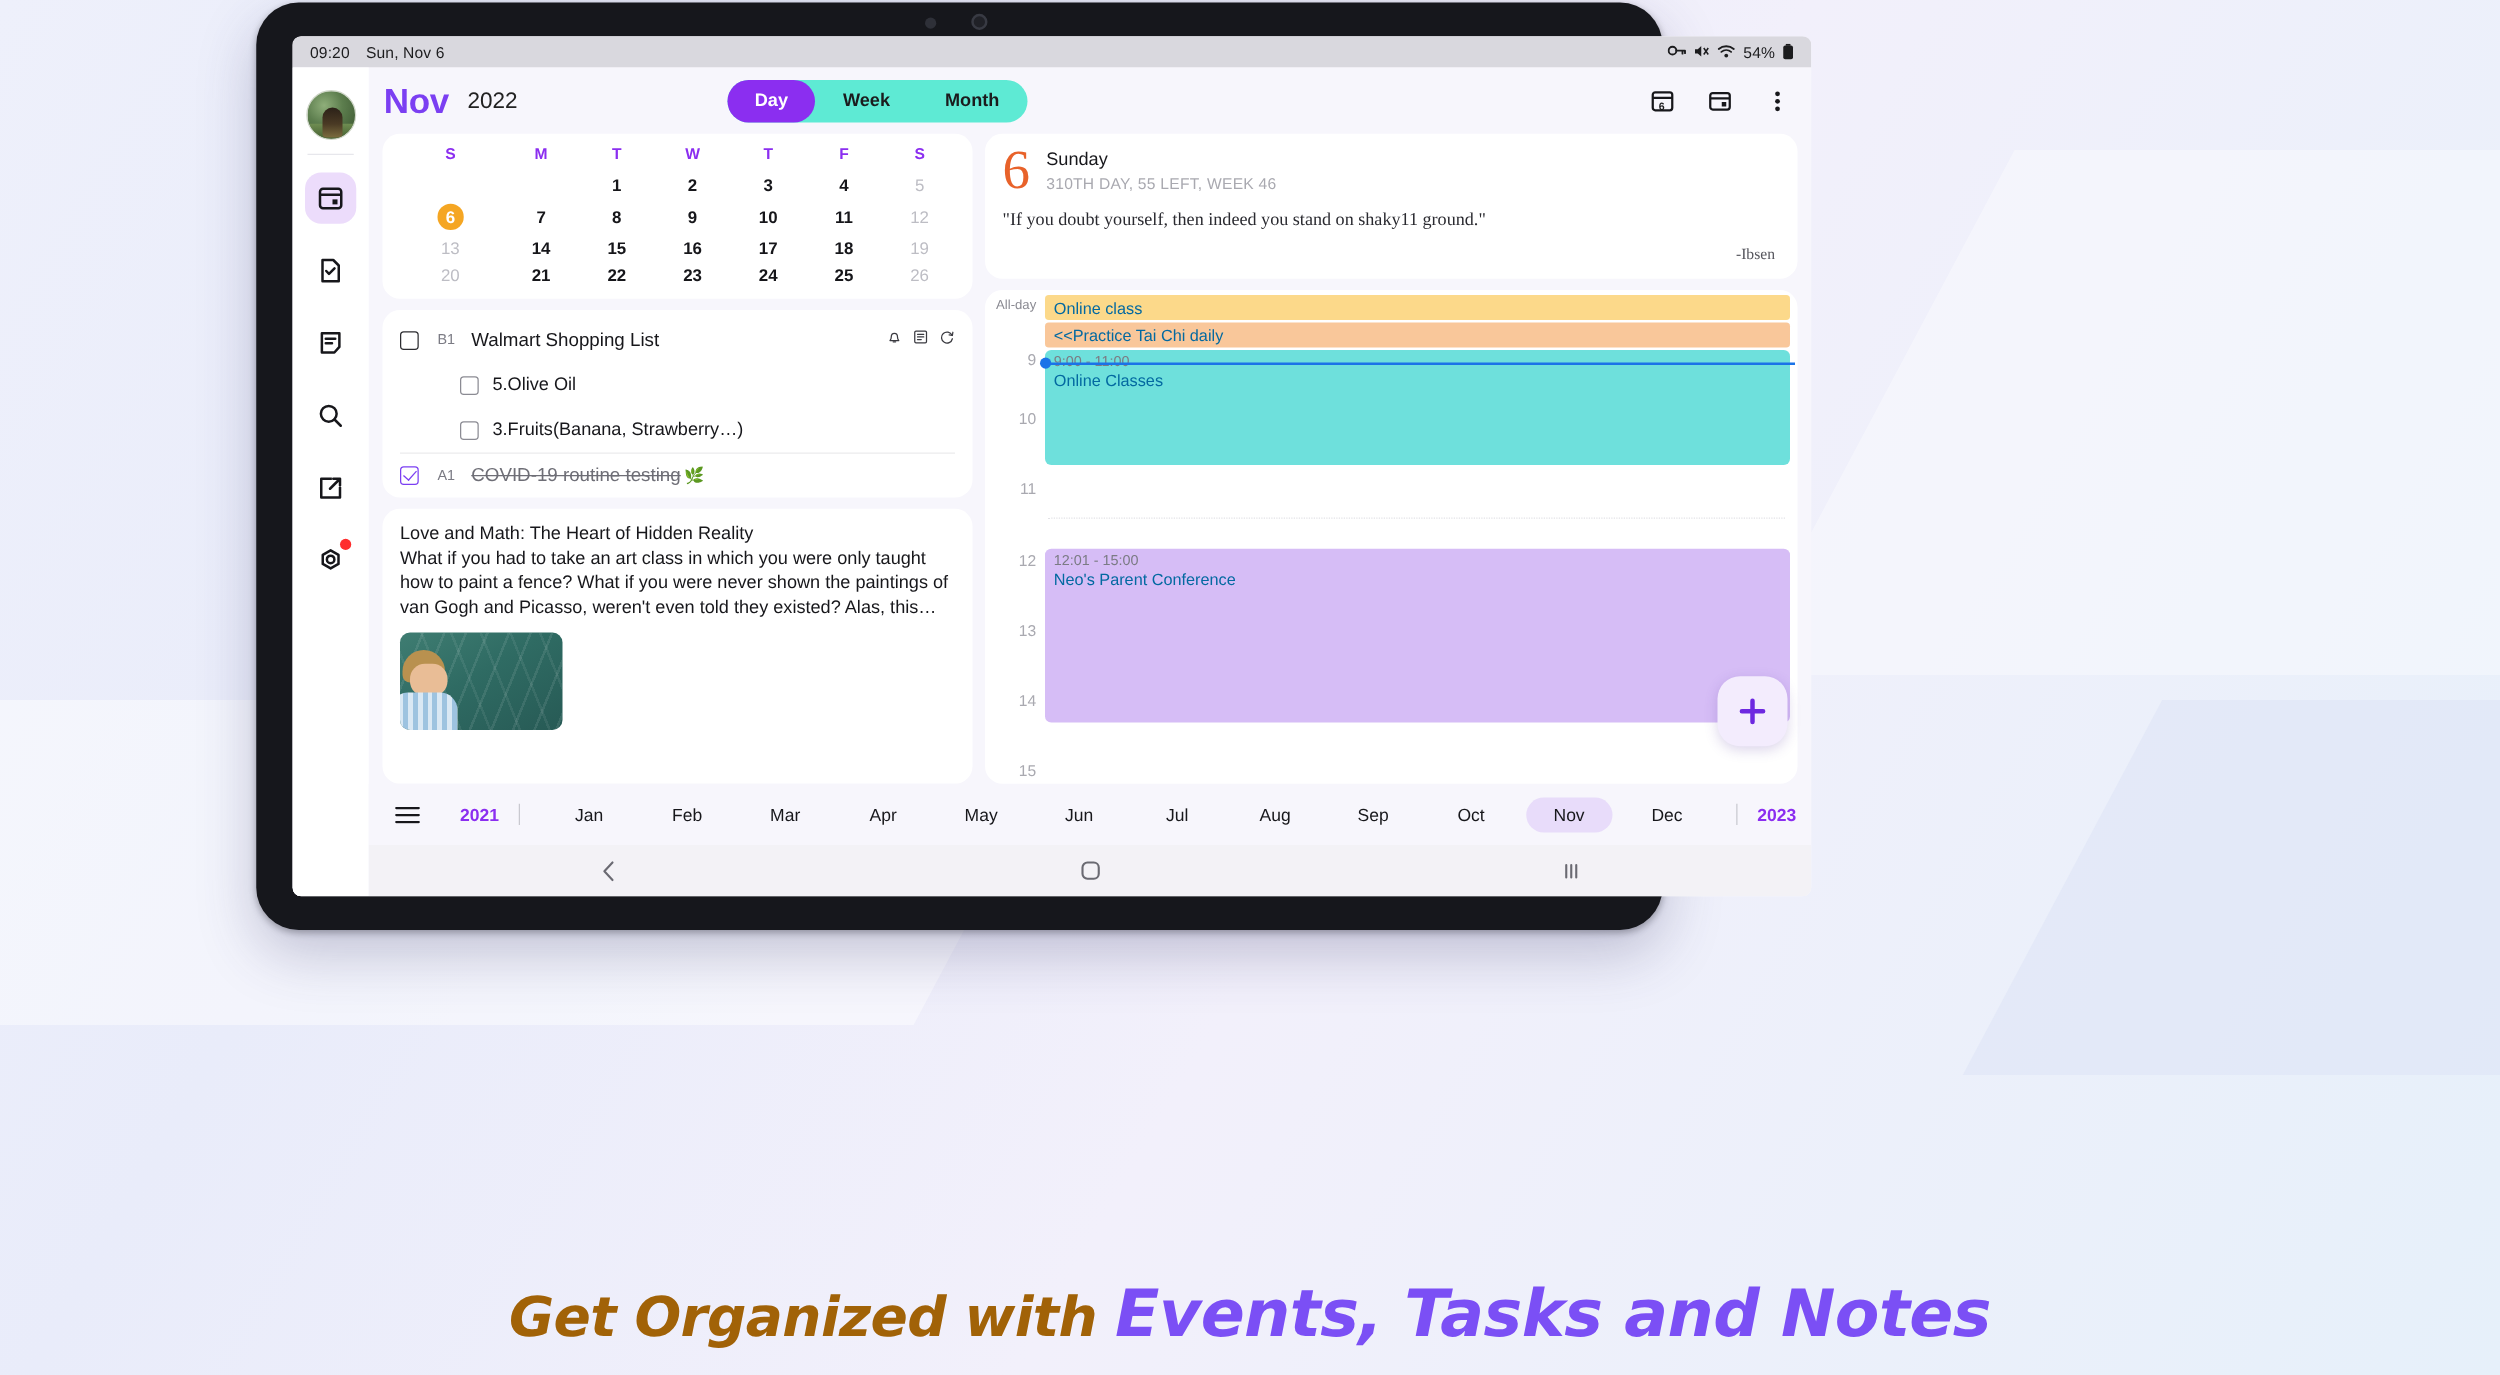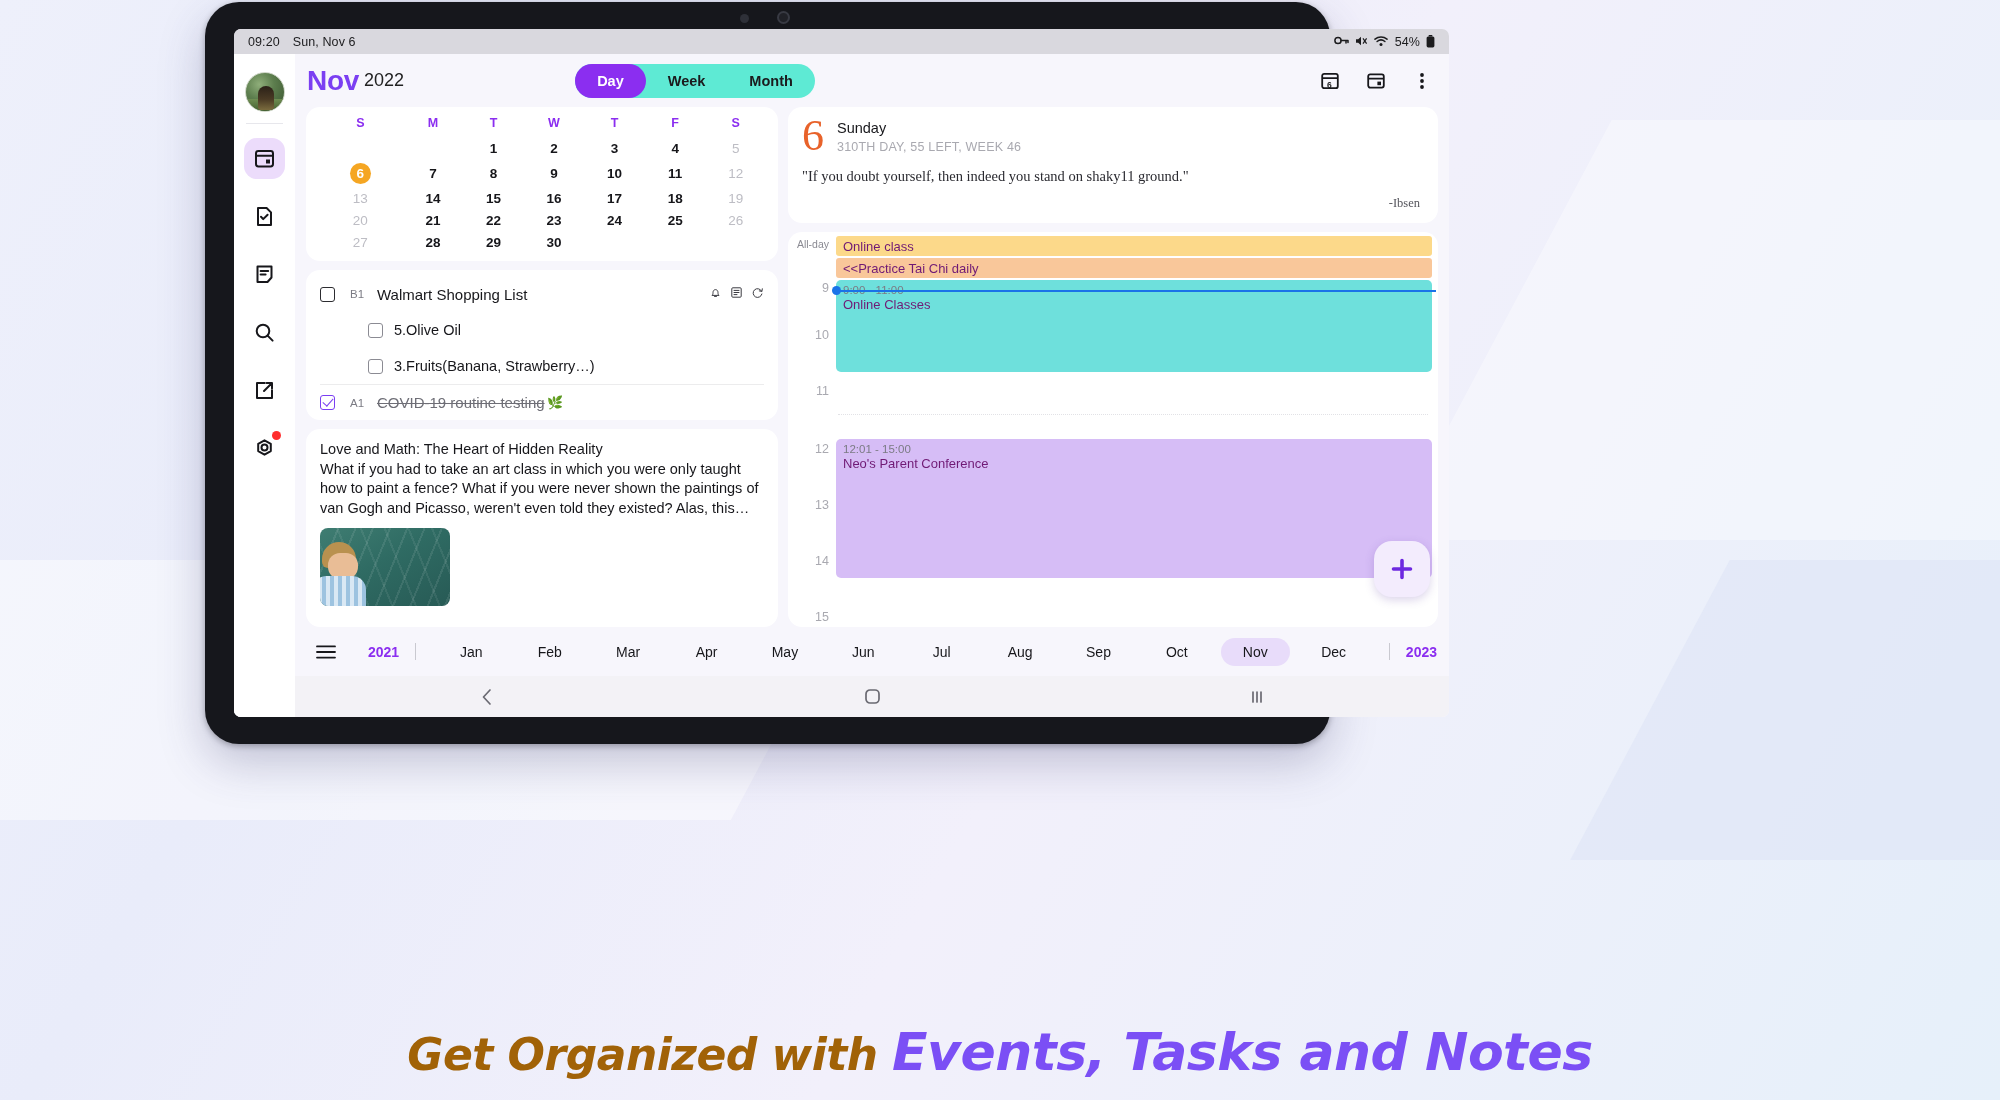--- a/index.html
+++ b/index.html
@@ -61,21 +61,21 @@
   .rail-item.active { background:#ecdcfb; }
   .rail-item svg { display:block; }
   .badge-dot { position:absolute; right:4px; top:3px; width:9px; height:9px; border-radius:50%; background:#ff2d2d; }
 
   
   .main { flex:1; display:flex; flex-direction:column; min-width:0; }
 
   
   .hdr { height:53px; display:flex; align-items:center; padding:0 16px 0 12px; }
   .hdr-month { font-size:28px; font-weight:700; color:#7b3ff2; letter-spacing:-.3px; }
-  .hdr-year { font-size:18px; color:#222; margin-left:5px; font-weight:400; }
+  .hdr-year { font-size:18px; color:#222; margin-left:15px; font-weight:400; }
   .seg { margin-left:auto; margin-right:auto; display:flex; align-items:center;
     background:#5eead4; border-radius:20px; height:34px; padding:0; position:relative;
     transform:translateX(-54px); }
   .seg-btn { padding:0 22px; height:34px; line-height:34px; font-size:14.5px; font-weight:700;
     color:#1b1b1d; border-radius:20px; }
   .seg-btn.active { background:#8b2ef0; color:#fff; }
   .hdr-icons { display:flex; align-items:center; gap:24px; margin-left:auto; }
   .ic { width:22px; height:22px; display:flex; align-items:center; justify-content:center; }
   .ic svg { display:block; }
   .todaynum { position:absolute; font-size:8.5px; font-weight:700; color:#1b1b1d; }
@@ -143,21 +143,21 @@
 
   
   .timeline { flex:1; position:relative; overflow:hidden; padding-left:50px; }
   .tl-gutter { position:absolute; left:0; top:0; width:50px; height:100%; }
   .tl-hour { position:absolute; right:9px; font-size:12.5px; color:#a9a9b0; }
   .tl-allday { position:absolute; right:9px; top:6px; font-size:10.5px; color:#8a8a92; }
   .tl-line { position:absolute; left:50px; right:10px; height:0; border-top:1px dotted #e2e2e6; }
   .ev { position:absolute; left:48px; right:6px; border-radius:5px; padding:3px 7px; overflow:hidden; }
   .ev-allday { left:48px; border-radius:3px; }
   .ev-time { font-size:11.5px; color:#7b7b84; line-height:1.25; }
-  .ev-name { font-size:13px; color:#701a75; line-height:1.3; }
+  .ev-name { font-size:13px; color:#0369a1; line-height:1.3; }
   .ev-name.ad { font-size:13px; }
   .nowline { position:absolute; left:48px; right:2px; height:2px; background:#1a73e8; }
   .nowdot { position:absolute; left:44px; width:9px; height:9px; border-radius:50%; background:#1a73e8; }
 
   .fab { position:absolute; right:8px; bottom:30px; width:56px; height:56px; border-radius:18px;
     background:#f3ecfd; display:flex; align-items:center; justify-content:center;
     box-shadow:0 3px 10px rgba(90,60,160,.22); }
 
   
   .strip { height:49px; display:flex; align-items:center; padding:0 0 0 0; background:#f7f6fc; }
@@ -373,29 +373,20 @@
                   </tr>
                   <tr>
                     <td class="dim"><span>20</span></td>
                     <td><span>21</span></td>
                     <td><span>22</span></td>
                     <td><span>23</span></td>
                     <td><span>24</span></td>
                     <td><span>25</span></td>
                     <td class="dim"><span>26</span></td>
                   </tr>
-                  <tr>
-                    <td class="dim"><span>27</span></td>
-                    <td><span>28</span></td>
-                    <td><span>29</span></td>
-                    <td><span>30</span></td>
-                    <td><span></span></td>
-                    <td><span></span></td>
-                    <td><span></span></td>
-                  </tr>
                 </tbody>
               </table>
             </div>
 
             <div class="card tasks">
               <div class="task-row">
                 <span class="cbx"></span>
                 <span class="task-tag">B1</span>
                 <span class="task-title">Walmart Shopping List</span>
                 <span class="task-icons">

